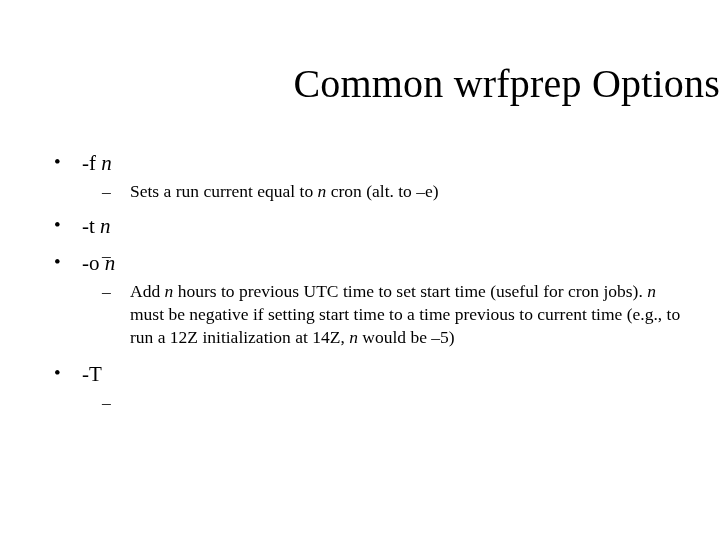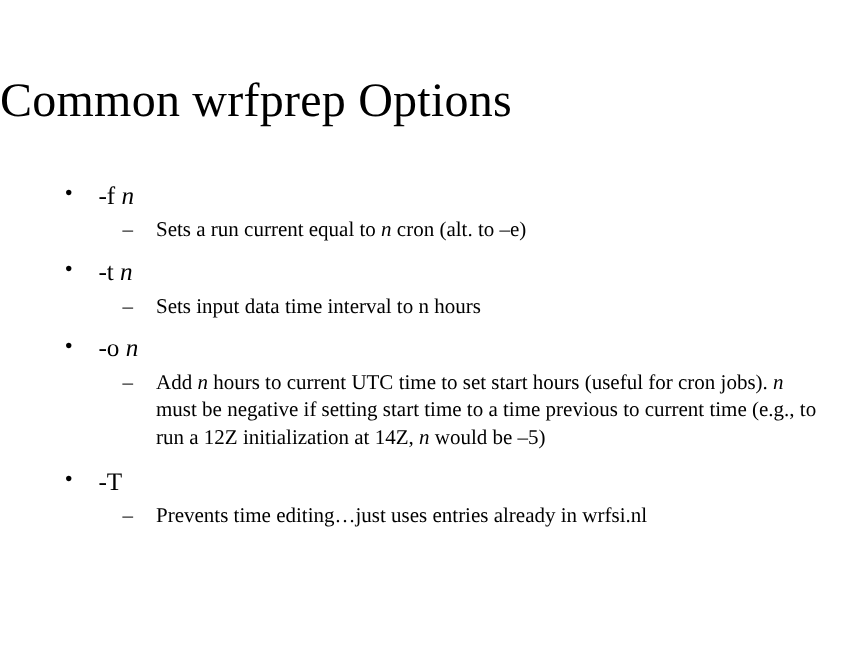--- a/index.html
+++ b/index.html
@@ -18,21 +18,21 @@
     position: relative;
     width: 720px;
     height: 540px;
     box-sizing: border-box;
   }
   .slide-title {
     position: absolute;
     top: 62px;
     left: 0;
     width: 720px;
-    text-align: left;
+    text-align: right;
     font-family: "Liberation Serif", serif;
     font-size: 40px;
     font-weight: normal;
     letter-spacing: 0.2px;
     line-height: 1.1;
   }
   .body {
     position: absolute;
     top: 150px;
     left: 46px;
@@ -100,40 +100,38 @@
       </div>
     </div>
 
     <div class="group g2">
       <div class="lvl1">
         <span class="bullet">•</span>
         <span>-t </span><span class="itl">n</span>
       </div>
       <div class="lvl2">
         <span class="dash">–</span>
-        <span>Sets input data time interval to n hours</span>
       </div>
     </div>
 
     <div class="group g3">
       <div class="lvl1">
         <span class="bullet">•</span>
         <span>-o </span><span class="itl">n</span>
       </div>
       <div class="lvl2">
         <span class="dash">–</span>
-        <span>Add </span><span class="itl">n</span><span> hours to current UTC time to set start hours (useful for cron jobs). </span><span class="itl">n</span><span> must be negative if setting start time to a time previous to current time (e.g., to run a 12Z initialization at 14Z, </span><span class="itl">n</span><span> would be –5)</span>
+        <span>Add </span><span class="itl">n</span><span> hours to previous UTC time to set start time (useful for cron jobs). </span><span class="itl">n</span><span> must be negative if setting start time to a time previous to current time (e.g., to run a 12Z initialization at 14Z, </span><span class="itl">n</span><span> would be –5)</span>
       </div>
     </div>
 
     <div class="group g4">
       <div class="lvl1">
         <span class="bullet">•</span>
         <span>-T</span><span class="itl"></span>
       </div>
       <div class="lvl2">
         <span class="dash">–</span>
-        <span>Prevents time editing…just uses entries already in wrfsi.nl</span>
       </div>
     </div>
 
   </div>
 </div>
 
 </body></html>

